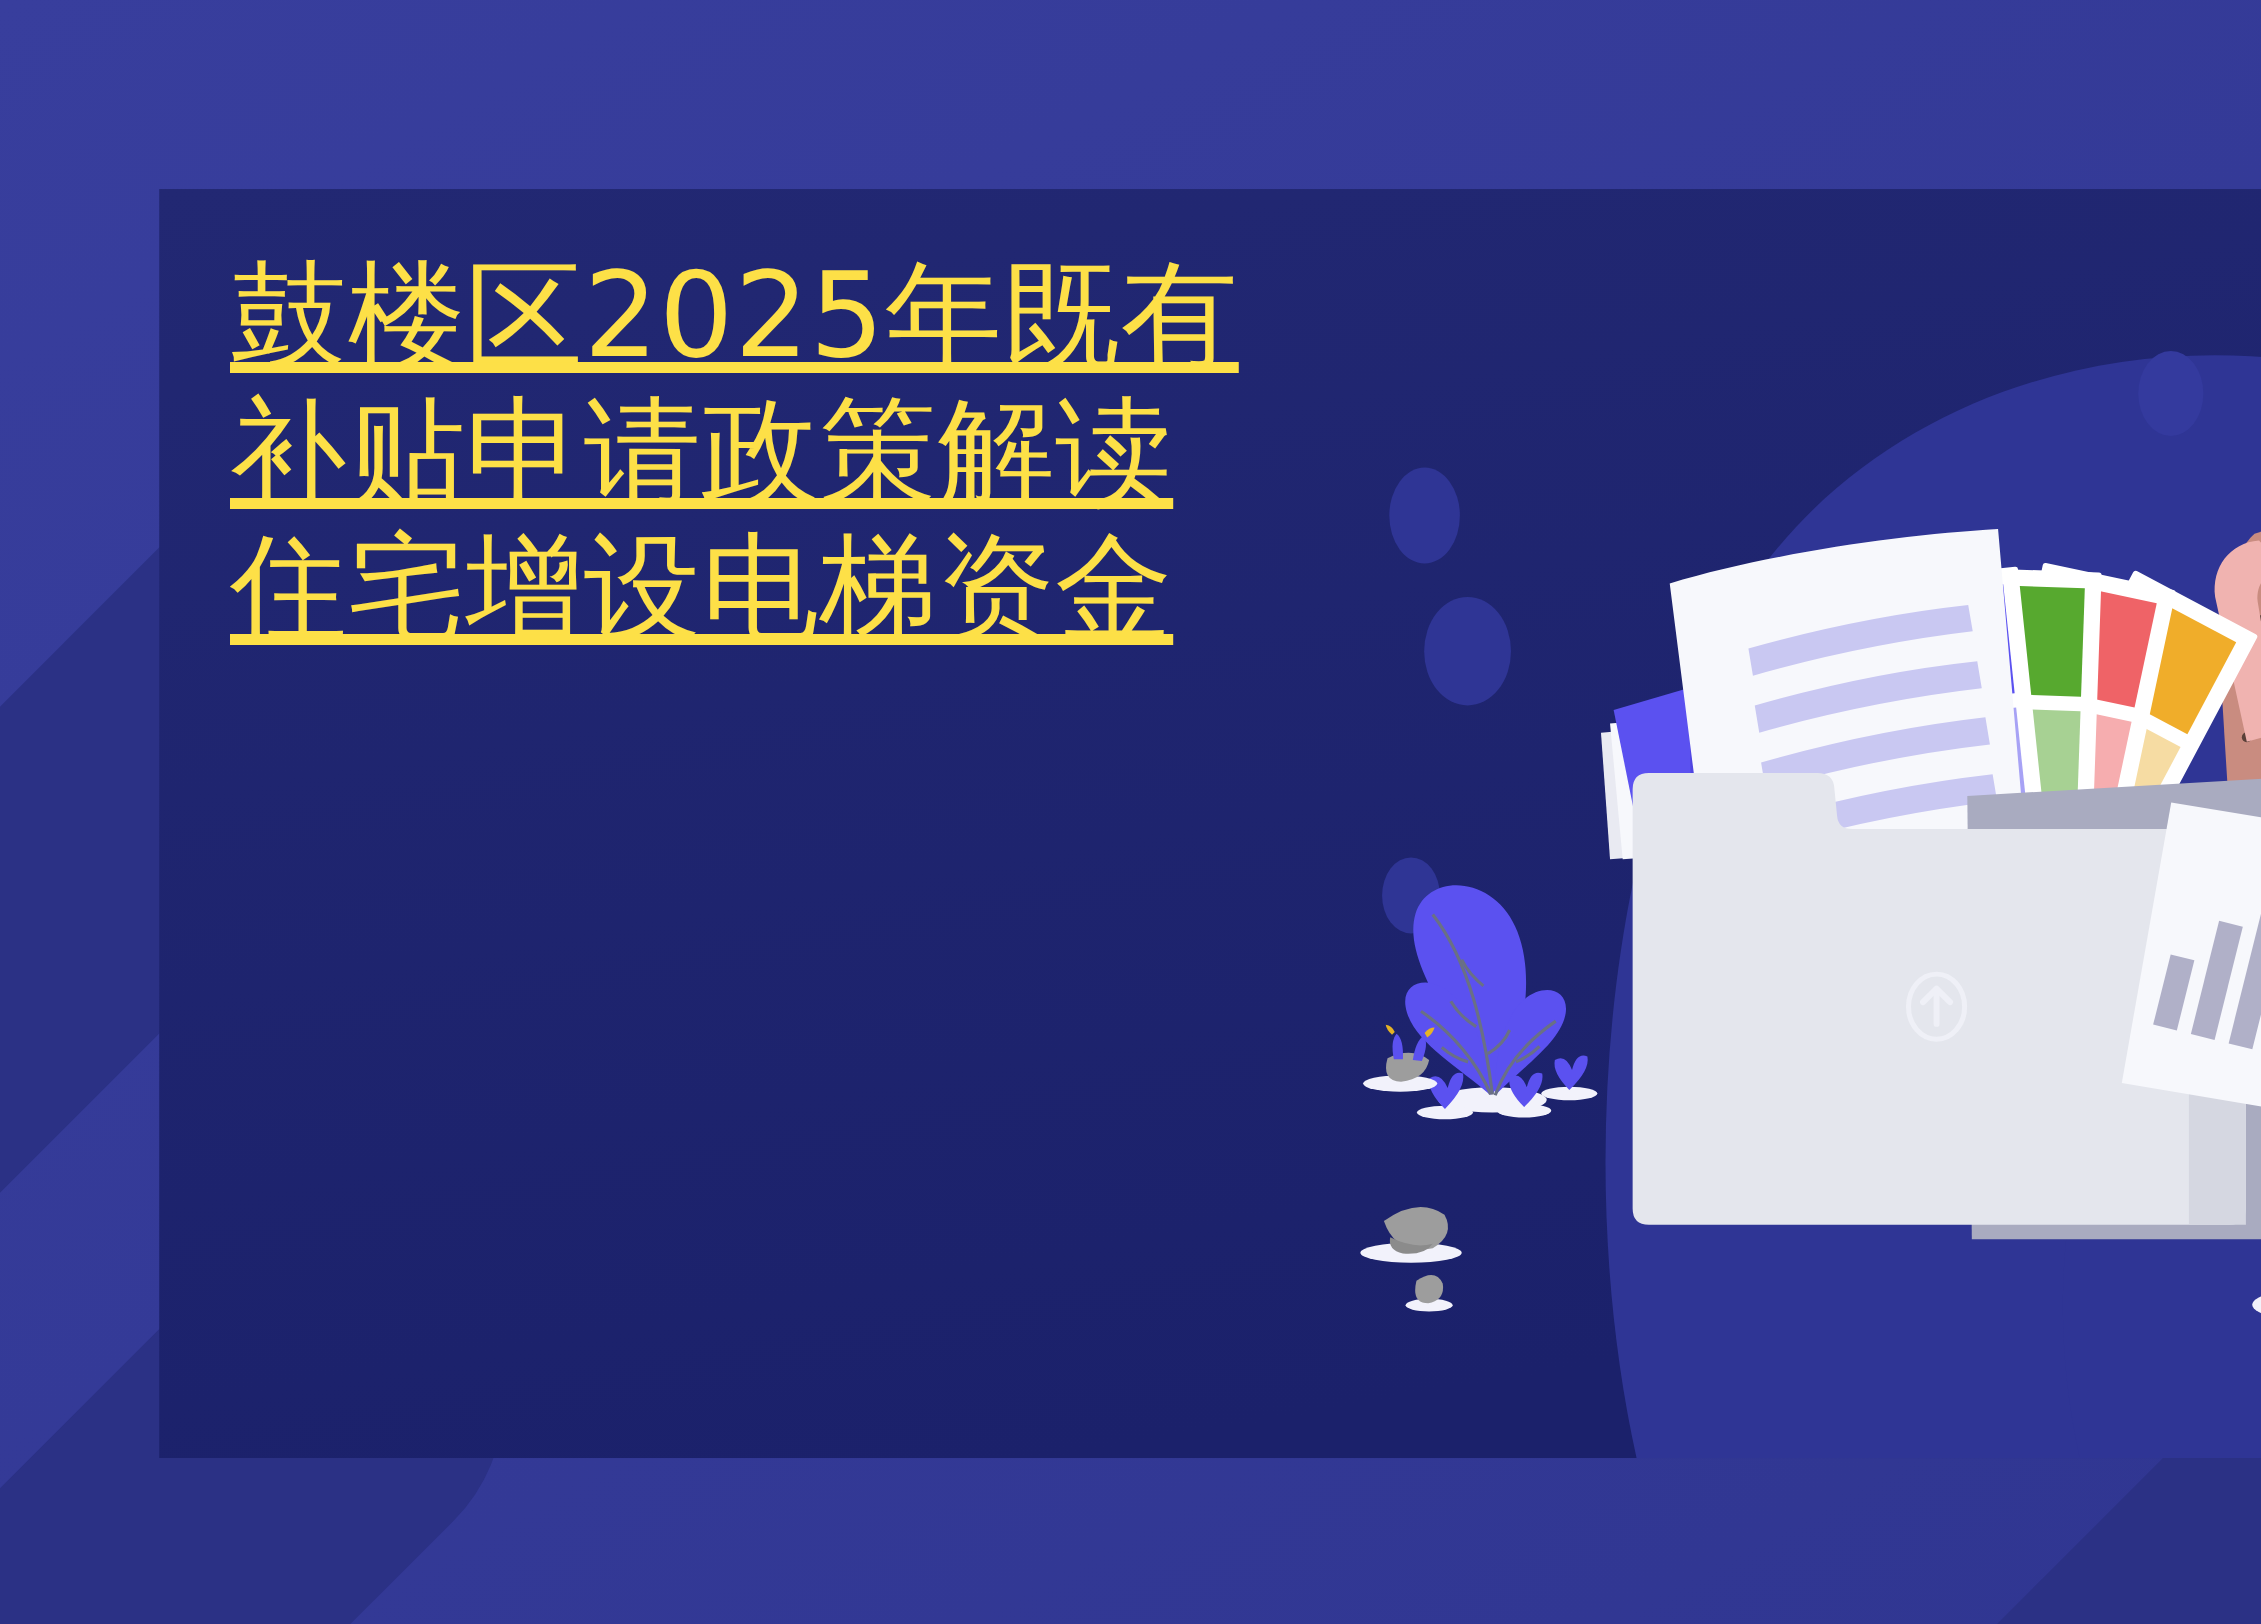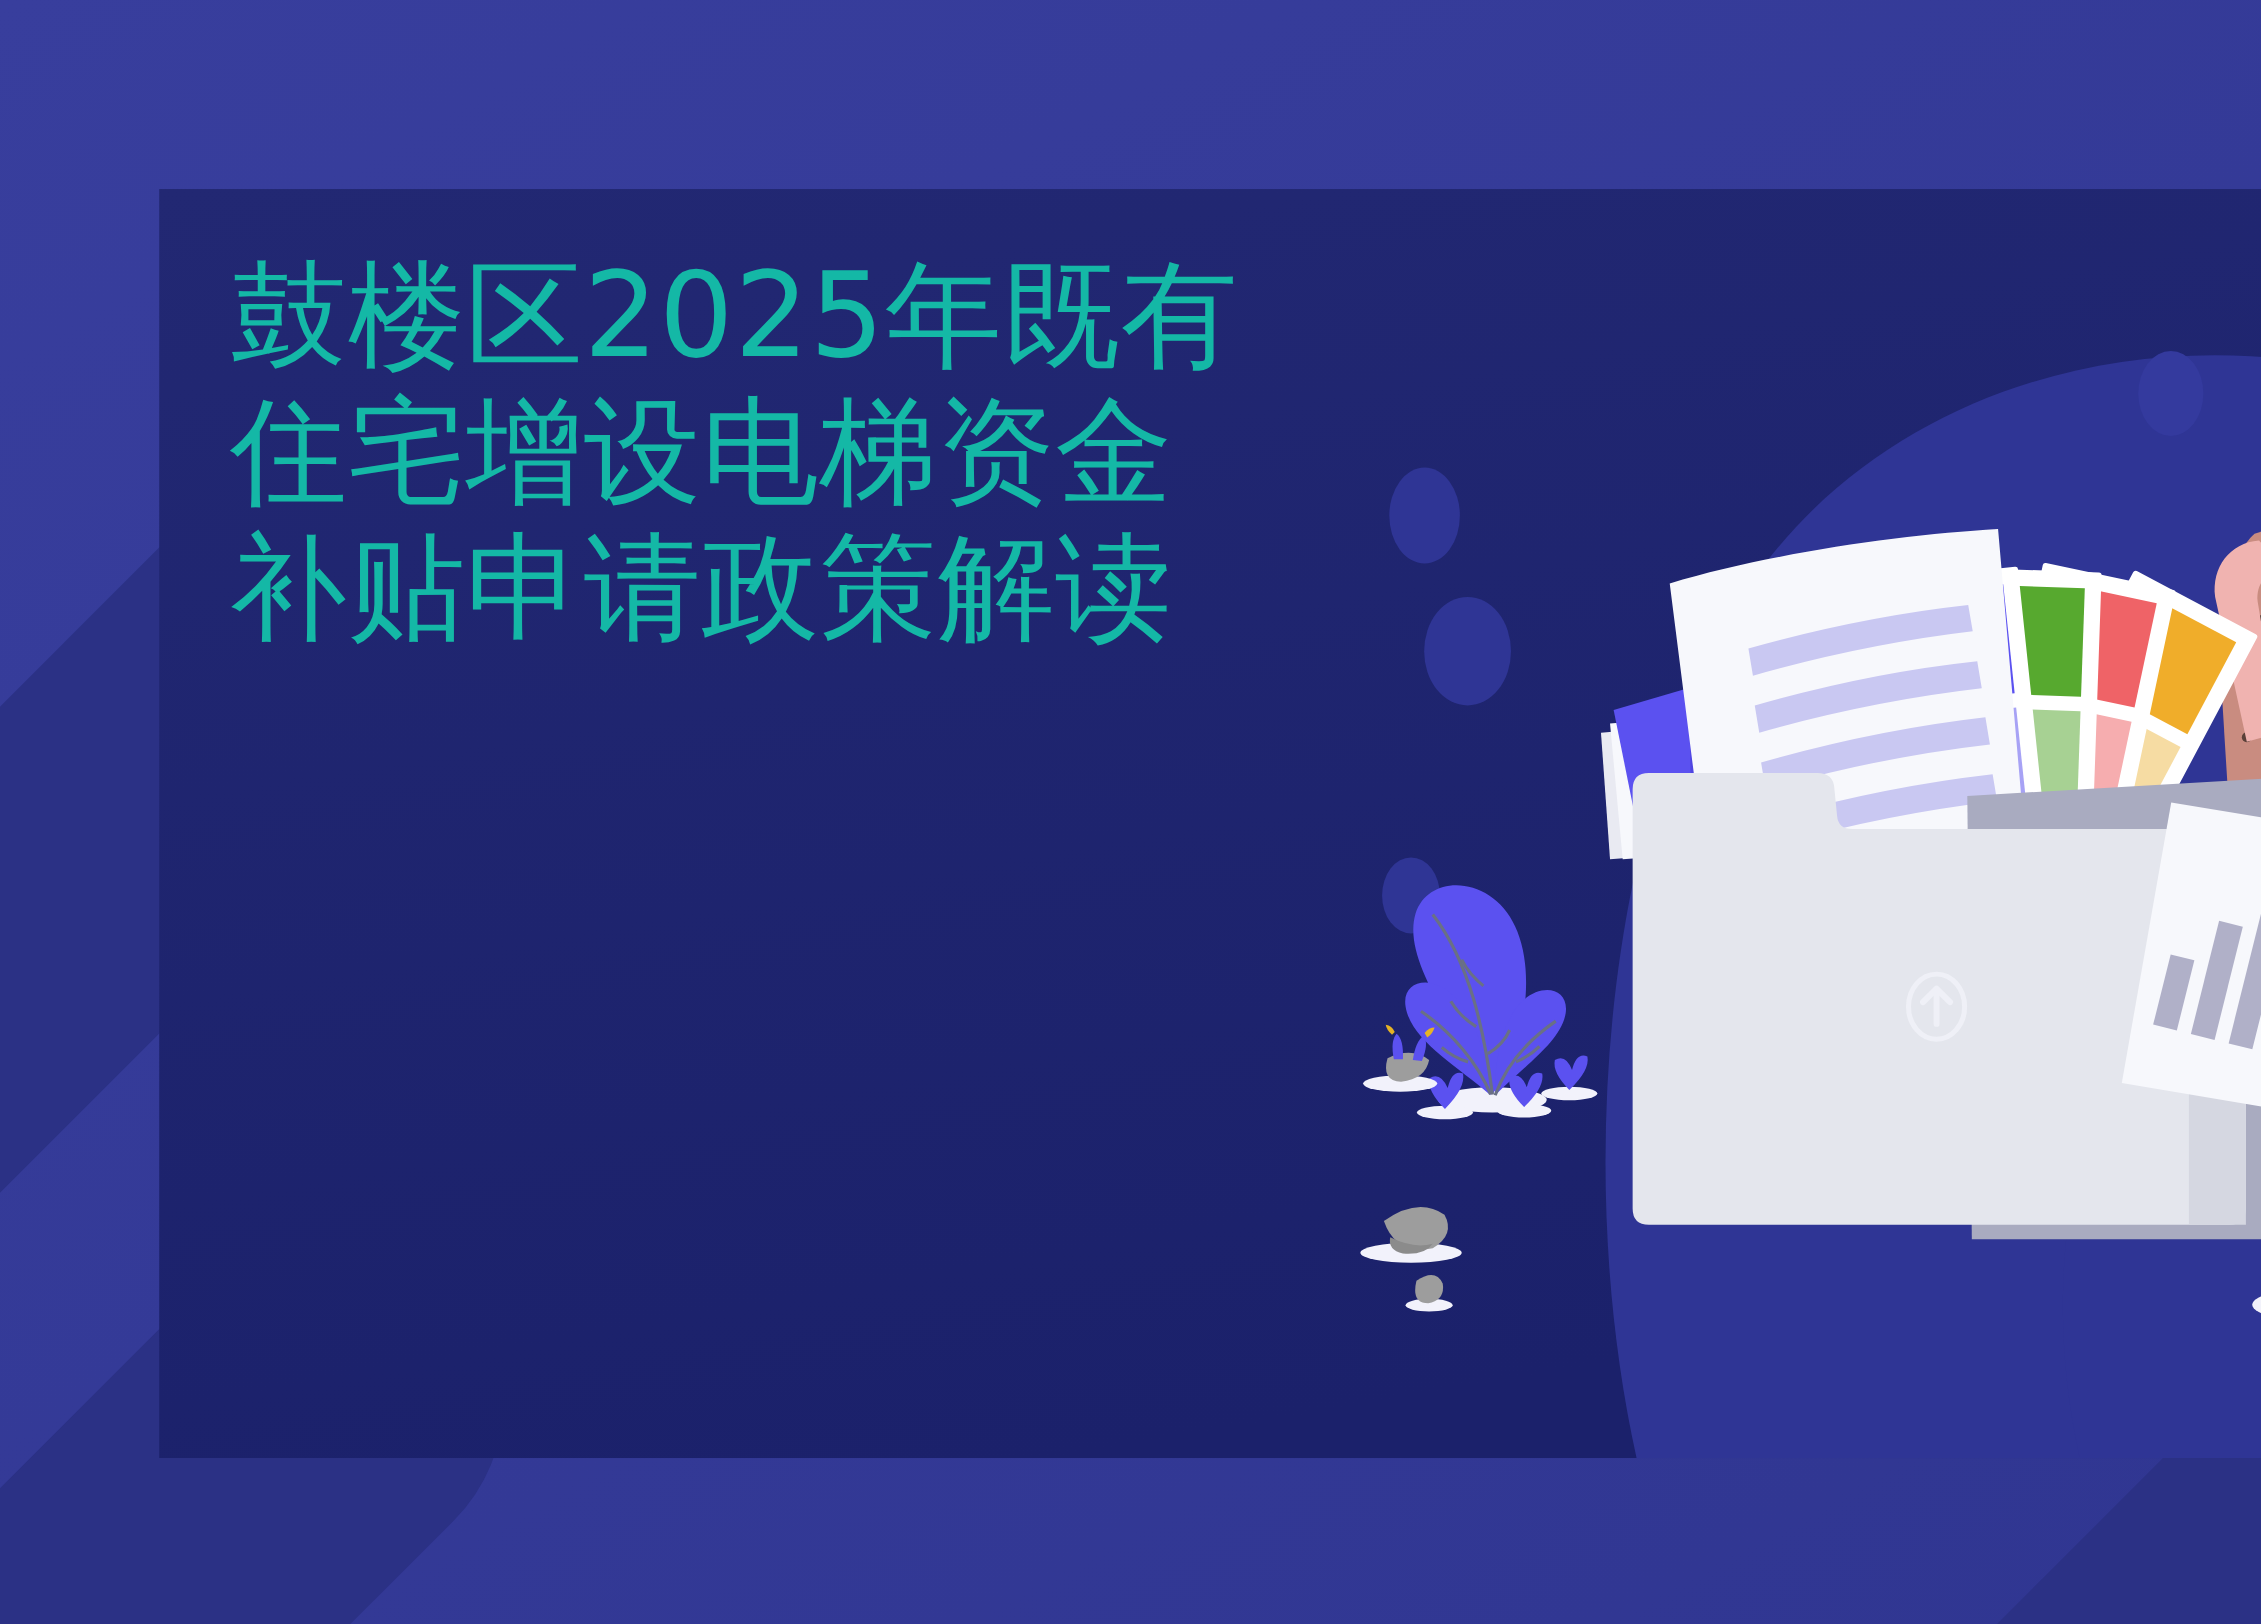--- a/index.html
+++ b/index.html
@@ -7,27 +7,28 @@
     width:2889px;height:1624px;overflow:hidden;position:relative;
     font-family:"Liberation Sans","DejaVu Sans",sans-serif;
   }
   .stage{position:absolute;inset:0;overflow:hidden;}
   .layer{position:absolute;inset:0;width:100%;height:100%;display:block;}
   .title-block{
     position:absolute;left:230px;top:248px;width:1140px;
     z-index:40;pointer-events:none;
   }
   .title-line{
-    color:#14b8a6;
+    color:#fde047;
     font-size:117px;
     line-height:136px;
     letter-spacing:0.9px;
     font-weight:400;
     white-space:nowrap;
     font-family:"DejaVu Sans","Liberation Sans",sans-serif;
+    text-decoration:underline;
   }
 </style>
 </head>
 <body>
 
 <div class="stage">
 
   <svg class="layer" viewBox="0 0 6388 3591" preserveAspectRatio="none">
     <defs>
       <linearGradient id="outerGrad" x1="0" y1="0" x2="1" y2="1">
@@ -342,18 +343,18 @@
       <g>
         <ellipse cx="3160" cy="2886" rx="52" ry="14" fill="#f2f2fb"></ellipse>
         <path d="M3132 2832 q42 -28 58 6 q6 36 -32 44 q-38 0 -26 -50 Z" fill="#9d9d9d"></path>
       </g>
 
     </g>
   </svg>
 
   <div class="title-block">
     <div class="title-line">鼓楼区2025年既有</div>
+    <div class="title-line">补贴申请政策解读</div>
     <div class="title-line">住宅增设电梯资金</div>
-    <div class="title-line">补贴申请政策解读</div>
   </div>
 
 </div>
 
 
 </body></html>

